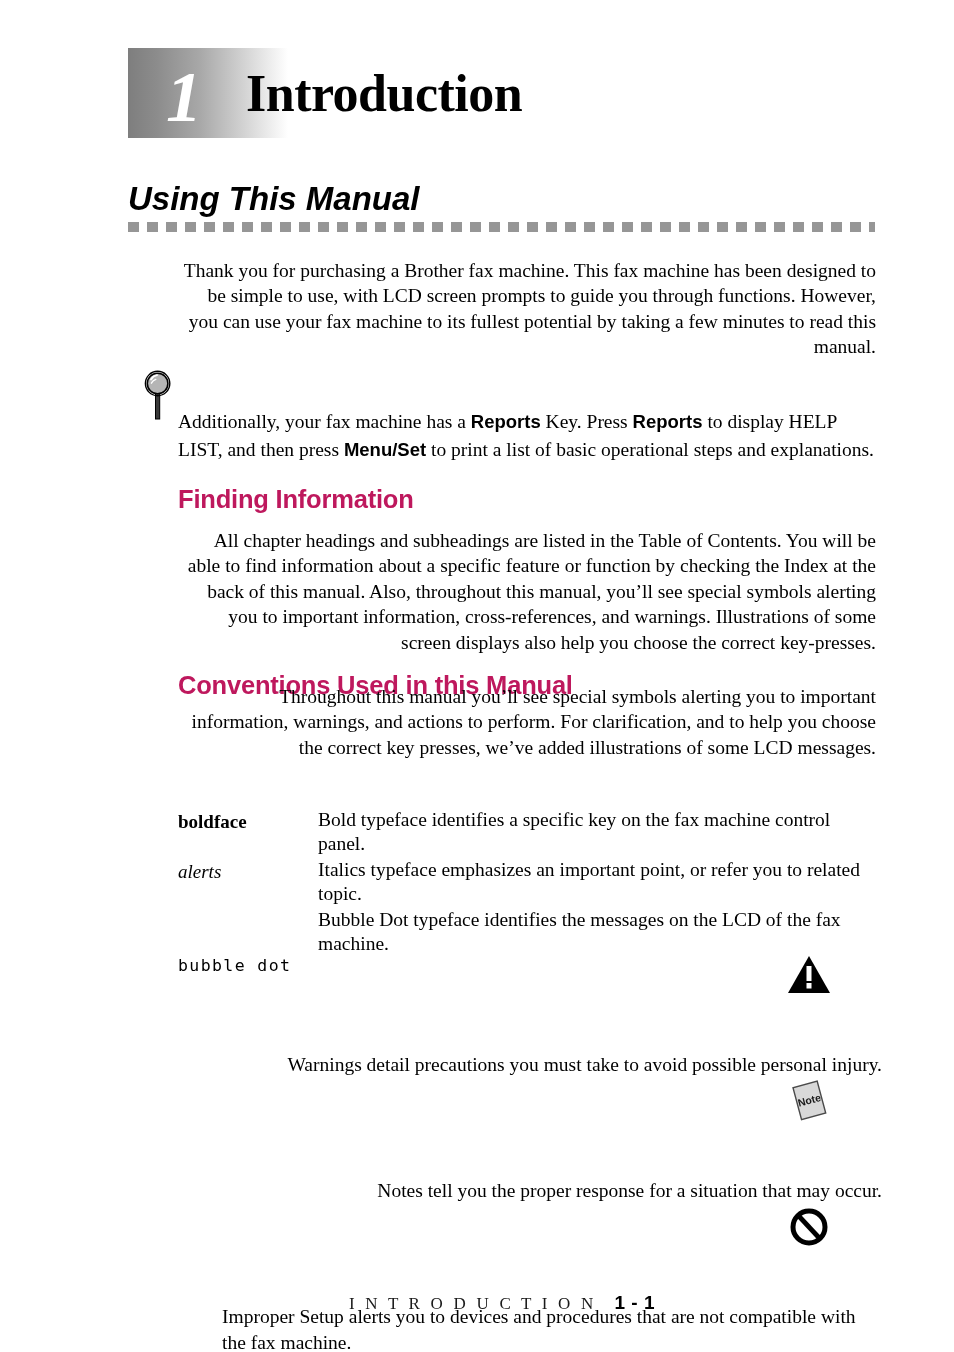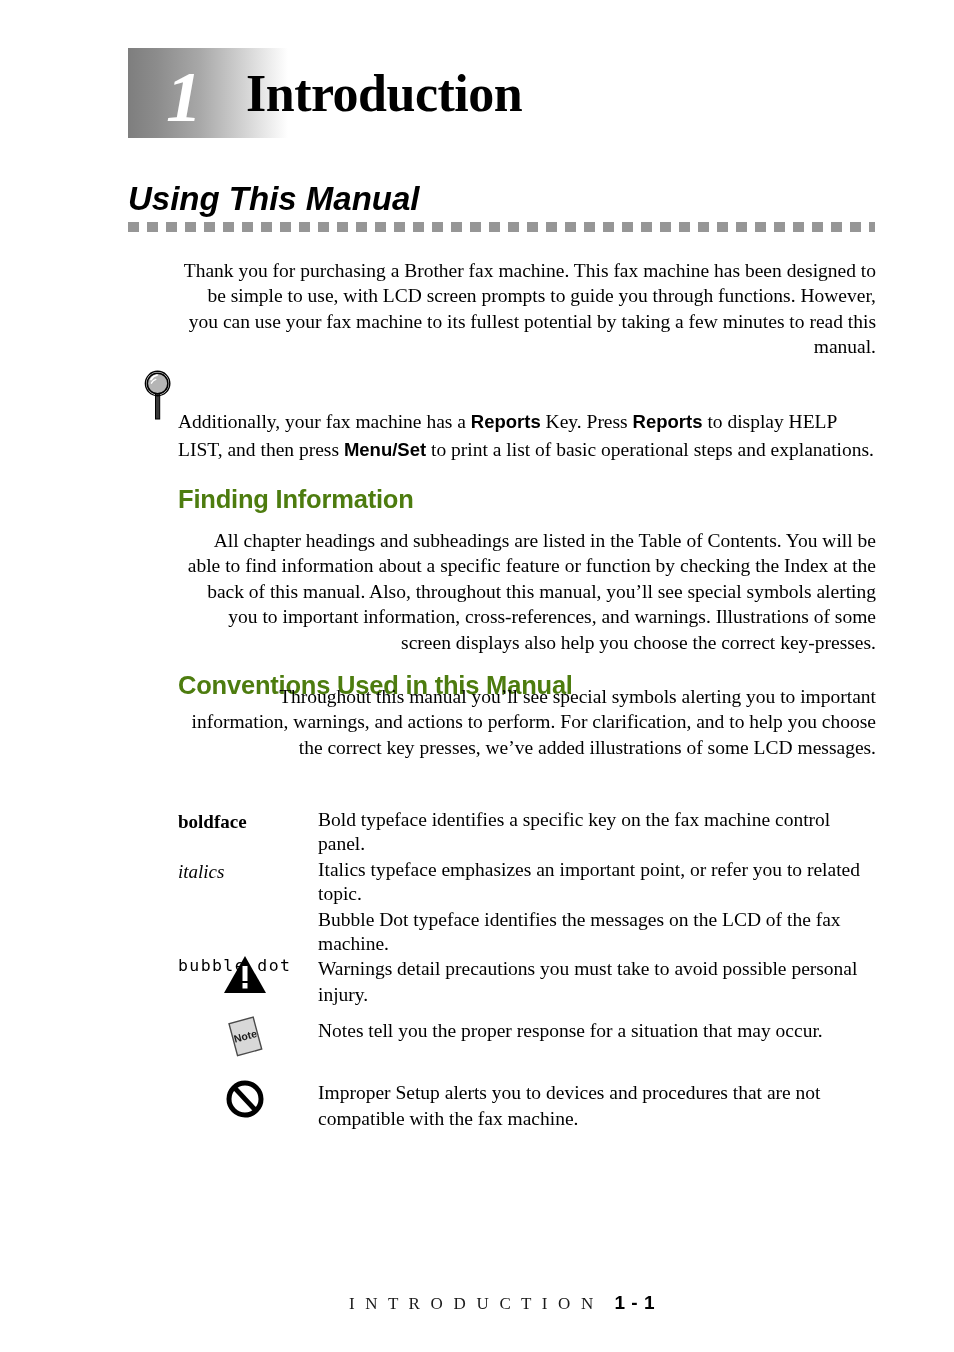--- a/index.html
+++ b/index.html
@@ -136,21 +136,21 @@
 
   
   .section-h2 {
     position: absolute;
     left: 178px;
     font-family: "Liberation Sans", "DejaVu Sans", sans-serif;
     font-weight: 700;
     font-size: 25.5px;
     line-height: 30px;
     letter-spacing: -0.2px;
-    color: #4d7c0f;
+    color: #be185d;
     white-space: nowrap;
   }
 
   
   .conv-table {
     position: absolute;
     left: 178px;
     top: 808px;
     width: 700px;
   }
@@ -188,22 +188,23 @@
 
   
   .legend {
     position: absolute;
     left: 222px;
     top: 952px;
     width: 660px;
   }
   .legend-row {
     display: flex;
-    align-items: flex-start;
+    align-items: flex-end;
     min-height: 62px;
+    flex-direction: column;
   }
   .legend-icon {
     flex: 0 0 96px;
     width: 96px;
     height: 56px;
     position: relative;
   }
   .legend-text {
     flex: 1 1 auto;
     padding-top: 4px;
@@ -281,21 +282,21 @@
   <div class="body-col" style="top:684px;">
     <p>Throughout this manual you’ll see special symbols alerting you to important information, warnings, and actions to perform. For clarification, and to help you choose the correct key presses, we’ve added illustrations of some LCD messages.</p>
   </div>
 
   <div class="conv-table">
     <div class="conv-row">
       <div class="conv-term bold">boldface</div>
       <div class="conv-desc">Bold typeface identifies a specific key on the fax machine control panel.</div>
     </div>
     <div class="conv-row">
-      <div class="conv-term italic">italics</div>
+      <div class="conv-term italic">alerts</div>
       <div class="conv-desc">Italics typeface emphasizes an important point, or refer you to related topic.</div>
     </div>
     <div class="conv-row">
       <div class="conv-term dotmatrix">bubble dot</div>
       <div class="conv-desc">Bubble Dot typeface identifies the messages on the LCD of the fax machine.</div>
     </div>
   </div>
 
   <div class="legend">
 

